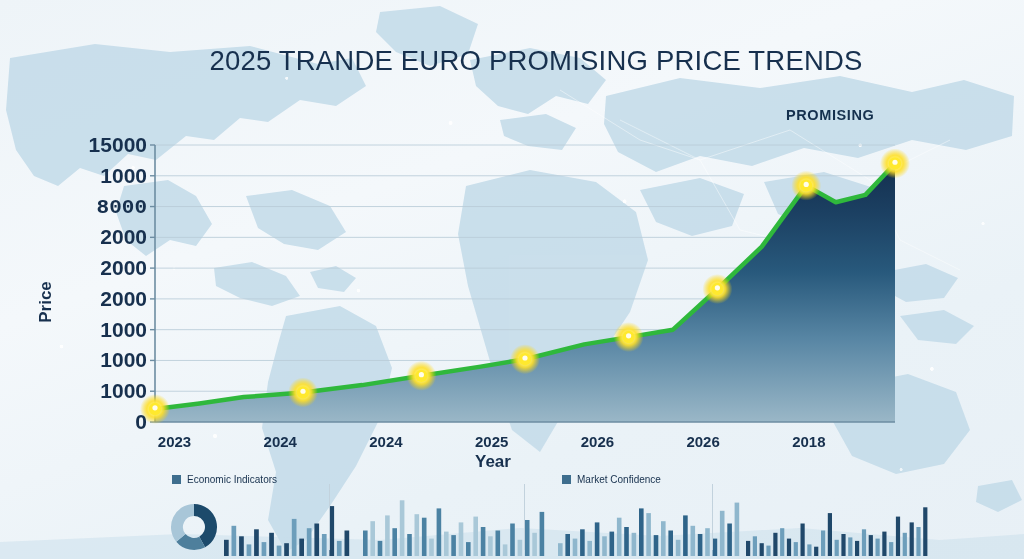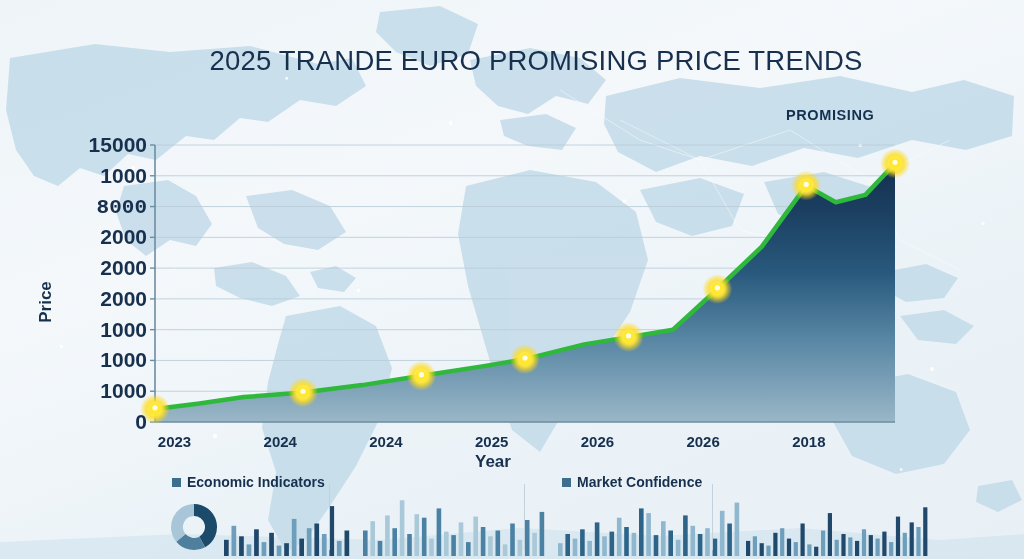--- a/index.html
+++ b/index.html
@@ -76,21 +76,21 @@
     font-weight: bold; font-size: 17px; color: #17304e;
   }
   
   .footer { position: absolute; left: 0; top: 470px; width: 1024px; height: 89px; }
   .footer-panel { position: absolute; top: 0; height: 89px; }
   .legend-row {
     position: absolute; top: 4px; left: 22px;
     display: flex; align-items: center; gap: 6px;
   }
   .legend-swatch { width: 9px; height: 9px; background: #3e6e8e; display: inline-block; }
-  .legend-text { font-weight: bold; font-size: 14px; color: #16304d; white-space: nowrap; }
+  .legend-text { font-weight: normal; font-size: 10px; color: #16304d; white-space: nowrap; }
   .divider { position: absolute; top: 14px; width: 1px; height: 66px; background: #c2d2dd; }
 </style>
 </head>
 <body>
 
 <div id="root">
 
   <div class="map-layer">
     <svg viewBox="0 0 1024 559" preserveAspectRatio="none">
       <g fill="#c3dbe9" opacity="0.85">

